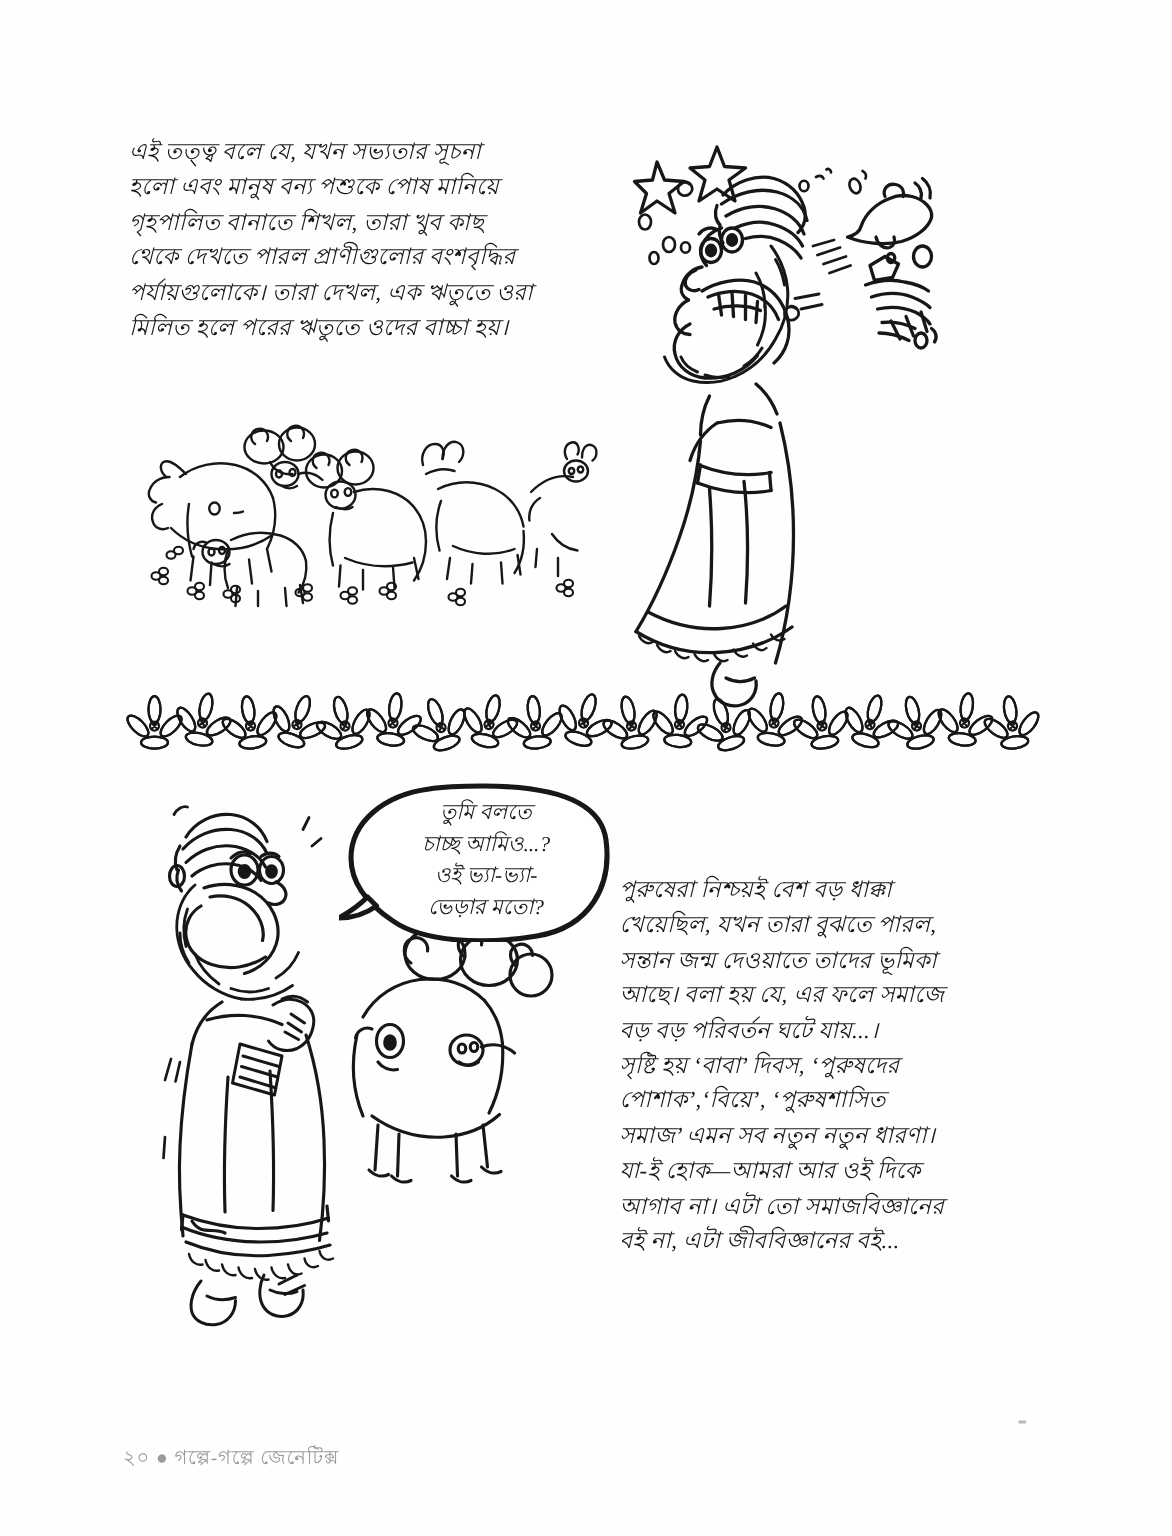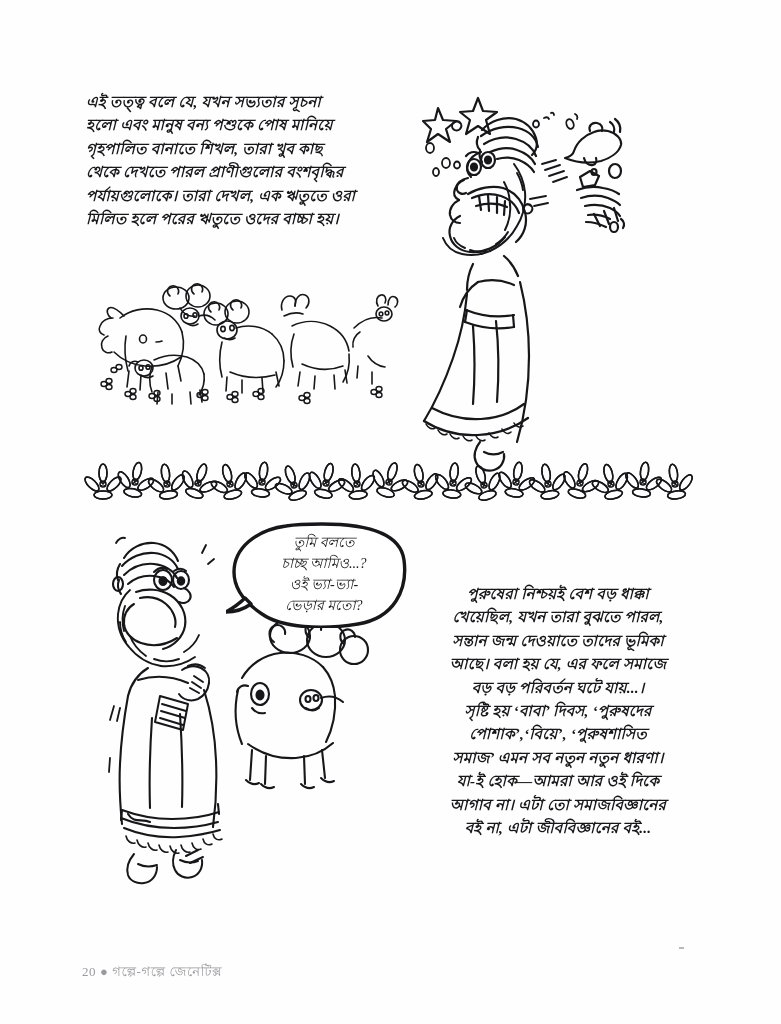--- a/index.html
+++ b/index.html
@@ -24,36 +24,35 @@
 
   
   .bengali {
     font-family: "Liberation Serif", "DejaVu Serif", serif;
     color: #17171a;
     font-size: 15.2px;
     line-height: 23.4px;
     letter-spacing: 0.2px;
     white-space: pre-line;
     font-style: italic;
-    font-weight: 700;
+    font-weight: 400;
   }
 
   #para-top {
     position: absolute;
     left: 86px;
     top: 90px;
     width: 332px;
   }
 
   #para-right {
     position: absolute;
     left: 413px;
     top: 582px;
     width: 290px;
-    text-align: center;
   }
 
   
   #footer {
     position: absolute;
     left: 82px;
     top: 962px;
     font-family: "Liberation Serif", "DejaVu Serif", serif;
     font-size: 13px;
     color: #9a9a9e;
@@ -648,16 +647,16 @@
 সন্তান জন্ম দেওয়াতে তাদের ভূমিকা
 আছে। বলা হয় যে, এর ফলে সমাজে
 বড় বড় পরিবর্তন ঘটে যায়...।
 সৃষ্টি হয় ‘বাবা’ দিবস, ‘পুরুষদের
 পোশাক’,‘বিয়ে’, ‘পুরুষশাসিত
 সমাজ’ এমন সব নতুন নতুন ধারণা।
 যা-ই হোক—আমরা আর ওই দিকে
 আগাব না। এটা তো সমাজবিজ্ঞানের
 বই না, এটা জীববিজ্ঞানের বই...</div>
 
-  <div id="footer">20 ● গল্পে-গল্পে জেনেটিক্স</div>
+  <div id="footer">২০ ● গল্পে-গল্পে জেনেটিক্স</div>
   <div id="crop-tick"></div>
 
 </div>
 
 </body></html>

